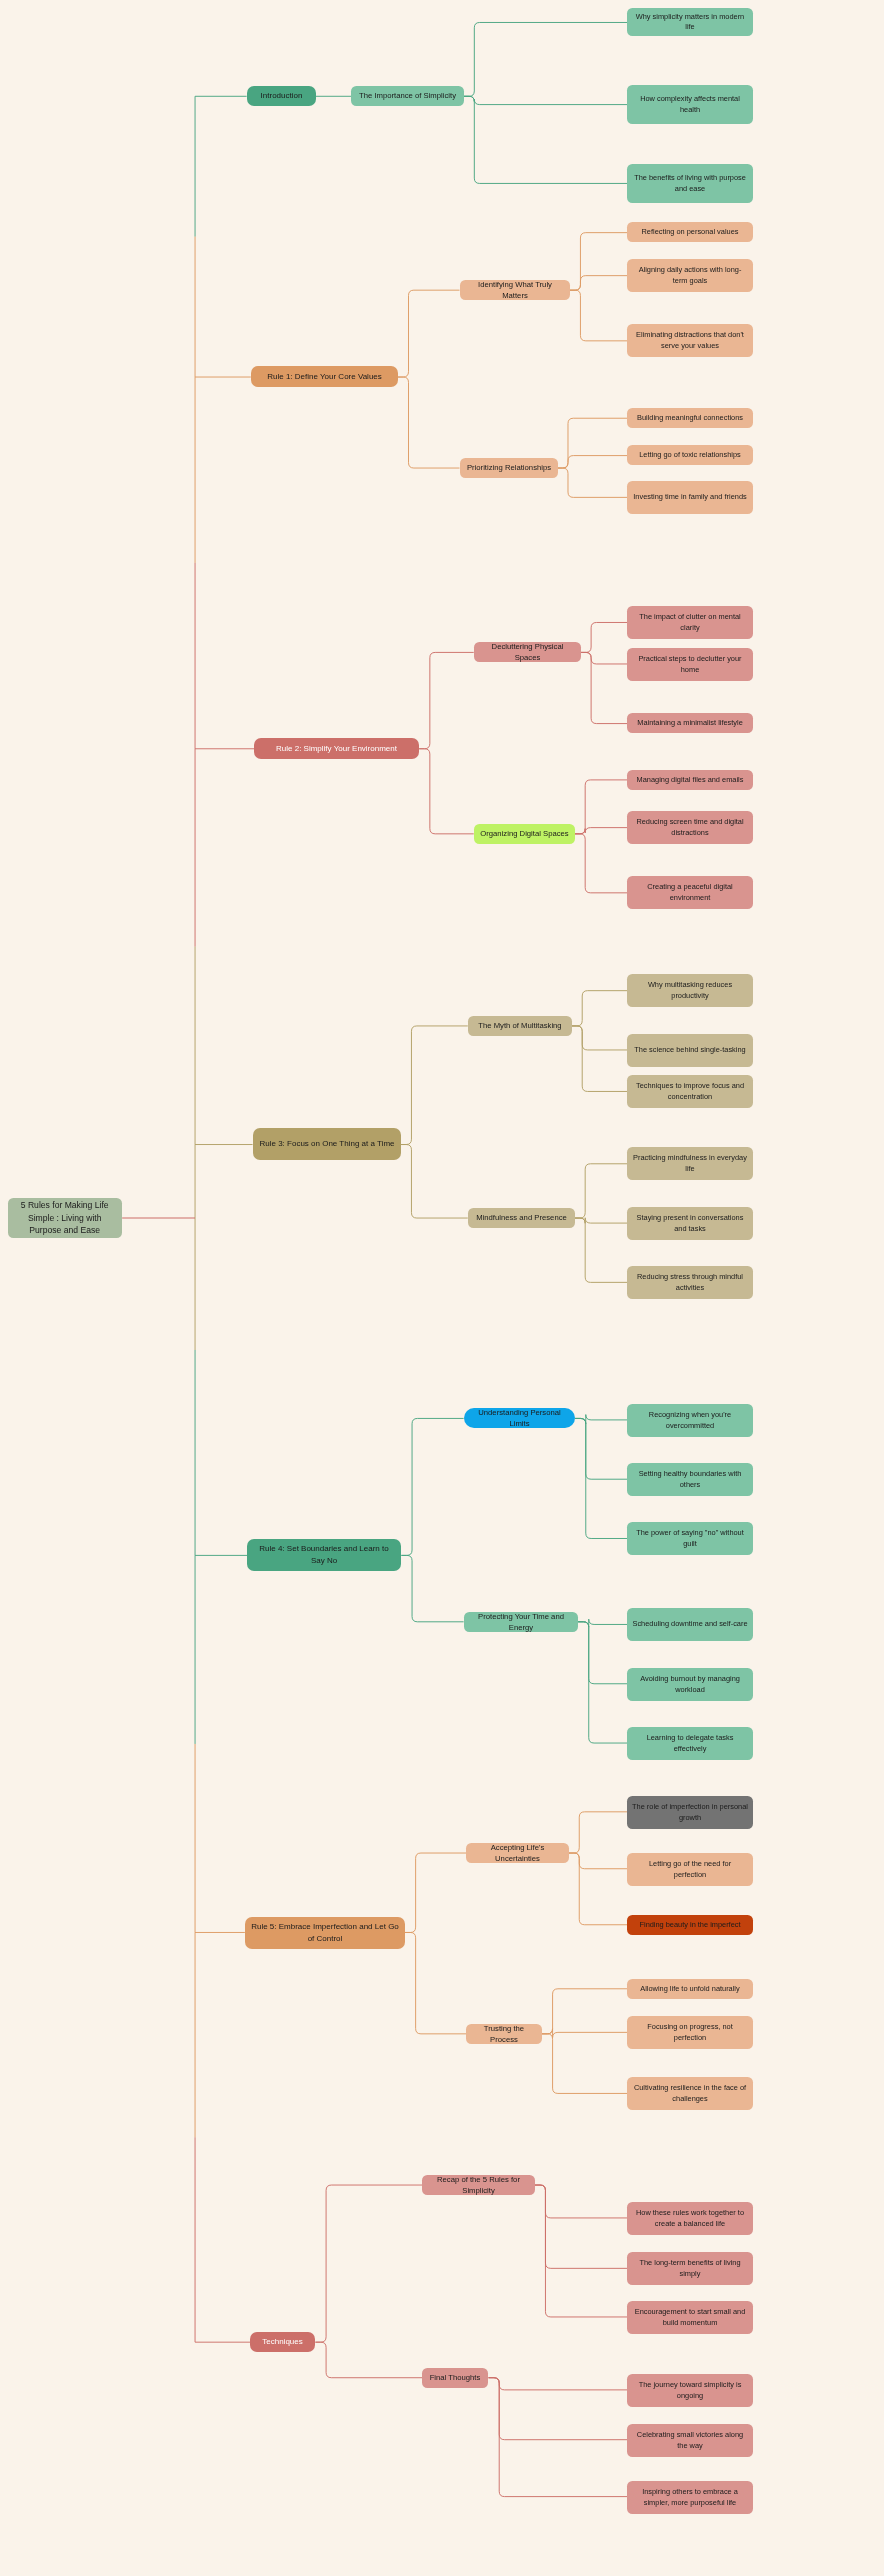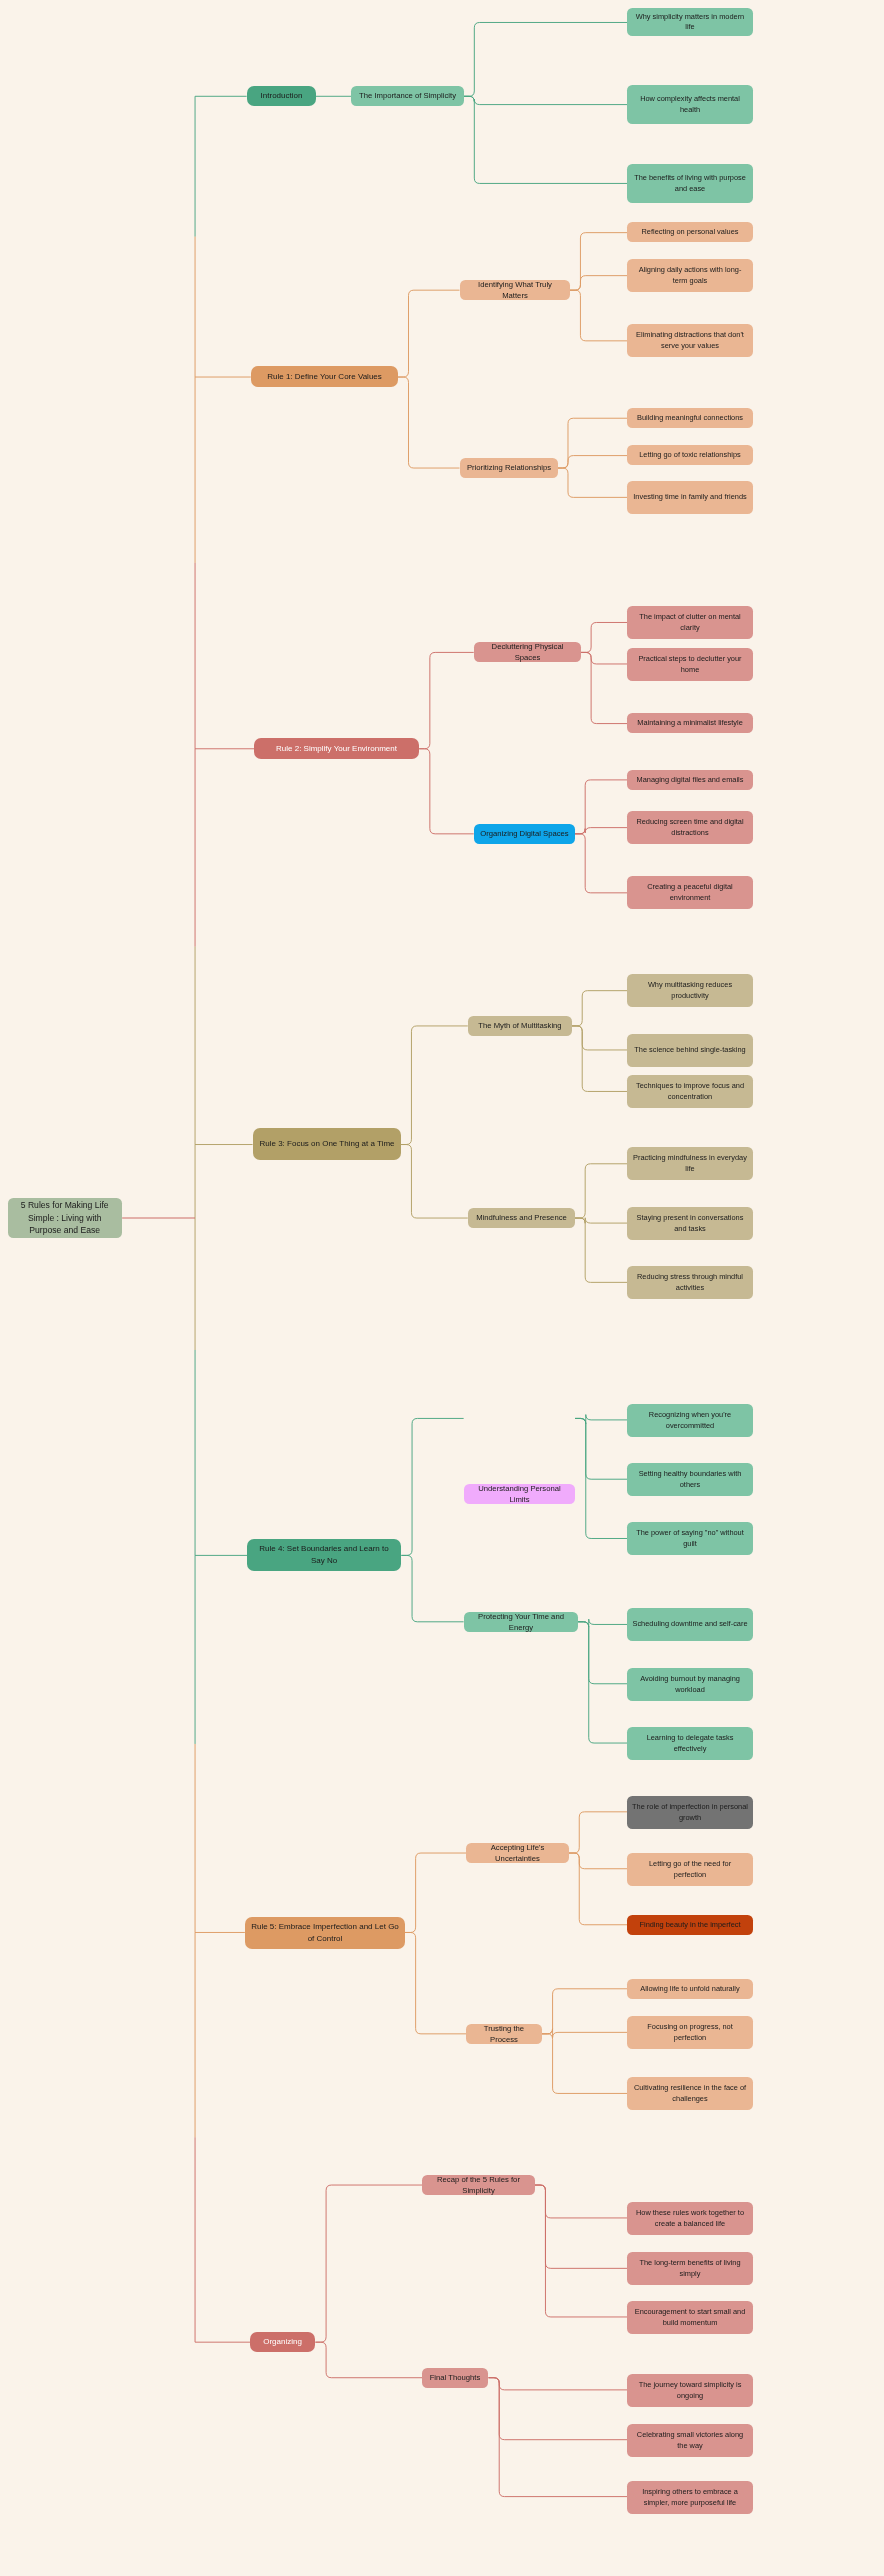--- a/index.html
+++ b/index.html
@@ -159,21 +159,21 @@
     </div>
     <div class="node l3" style="left: 627px; top: 606px; width: 126px; height: 33px; background: rgb(217, 148, 143);">
       <span class="lbl">The impact of clutter on mental clarity</span>
     </div>
     <div class="node l3" style="left: 627px; top: 648px; width: 126px; height: 33px; background: rgb(217, 148, 143);">
       <span class="lbl">Practical steps to declutter your home</span>
     </div>
     <div class="node l3" style="left: 627px; top: 713px; width: 126px; height: 20px; background: rgb(217, 148, 143);">
       <span class="lbl">Maintaining a minimalist lifestyle</span>
     </div>
-    <div class="node l2" style="left: 474px; top: 824px; width: 101px; height: 20px; background: #0ea5e9;">
+    <div class="node l2" style="left: 474px; top: 824px; width: 101px; height: 20px; background: #bef264;">
       <span class="lbl">Organizing Digital Spaces</span>
     </div>
     <div class="node l3" style="left: 627px; top: 770px; width: 126px; height: 20px; background: rgb(217, 148, 143);">
       <span class="lbl">Managing digital files and emails</span>
     </div>
     <div class="node l3" style="left: 627px; top: 811px; width: 126px; height: 33px; background: rgb(217, 148, 143);">
       <span class="lbl">Reducing screen time and digital distractions</span>
     </div>
     <div class="node l3" style="left: 627px; top: 876px; width: 126px; height: 33px; background: rgb(217, 148, 143);">
       <span class="lbl">Creating a peaceful digital environment</span>
@@ -201,21 +201,21 @@
     </div>
     <div class="node l3" style="left: 627px; top: 1207px; width: 126px; height: 33px; background: rgb(198, 185, 147);">
       <span class="lbl">Staying present in conversations and tasks</span>
     </div>
     <div class="node l3" style="left: 627px; top: 1266px; width: 126px; height: 33px; background: rgb(198, 185, 147);">
       <span class="lbl">Reducing stress through mindful activities</span>
     </div>
     <div class="node l1" style="left: 247px; top: 1539px; width: 154px; height: 32px; background: rgb(73, 165, 129); color: rgb(27, 27, 27);">
       <span class="lbl">Rule 4: Set Boundaries and Learn to Say No</span>
     </div>
-    <div class="node l2" style="left: 464px; top: 1484px; width: 111px; height: 20px; background: #f0abfc;">
+    <div class="node l2" style="left: 464px; top: 1408px; width: 111px; height: 20px; background: #0ea5e9; border-radius: 10px;">
       <span class="lbl">Understanding Personal Limits</span>
     </div>
     <div class="node l3" style="left: 627px; top: 1404px; width: 126px; height: 33px; background: rgb(126, 196, 165);">
       <span class="lbl">Recognizing when you're overcommitted</span>
     </div>
     <div class="node l3" style="left: 627px; top: 1463px; width: 126px; height: 33px; background: rgb(126, 196, 165);">
       <span class="lbl">Setting healthy boundaries with others</span>
     </div>
     <div class="node l3" style="left: 627px; top: 1522px; width: 126px; height: 33px; background: rgb(126, 196, 165);">
       <span class="lbl">The power of saying "no" without guilt</span>
@@ -253,21 +253,21 @@
     <div class="node l3" style="left: 627px; top: 1979px; width: 126px; height: 20px; background: rgb(234, 182, 147);">
       <span class="lbl">Allowing life to unfold naturally</span>
     </div>
     <div class="node l3" style="left: 627px; top: 2016px; width: 126px; height: 33px; background: rgb(234, 182, 147);">
       <span class="lbl">Focusing on progress, not perfection</span>
     </div>
     <div class="node l3" style="left: 627px; top: 2077px; width: 126px; height: 33px; background: rgb(234, 182, 147);">
       <span class="lbl">Cultivating resilience in the face of challenges</span>
     </div>
     <div class="node l1" style="left: 250px; top: 2332px; width: 65px; height: 20px; background: rgb(204, 111, 105); color: rgb(255, 255, 255);">
-      <span class="lbl">Organizing</span>
+      <span class="lbl">Techniques</span>
     </div>
     <div class="node l2" style="left: 422px; top: 2175px; width: 113px; height: 20px; background: rgb(217, 148, 143);">
       <span class="lbl">Recap of the 5 Rules for Simplicity</span>
     </div>
     <div class="node l3" style="left: 627px; top: 2202px; width: 126px; height: 33px; background: rgb(217, 148, 143);">
       <span class="lbl">How these rules work together to create a balanced life</span>
     </div>
     <div class="node l3" style="left: 627px; top: 2252px; width: 126px; height: 33px; background: rgb(217, 148, 143);">
       <span class="lbl">The long-term benefits of living simply</span>
     </div>

